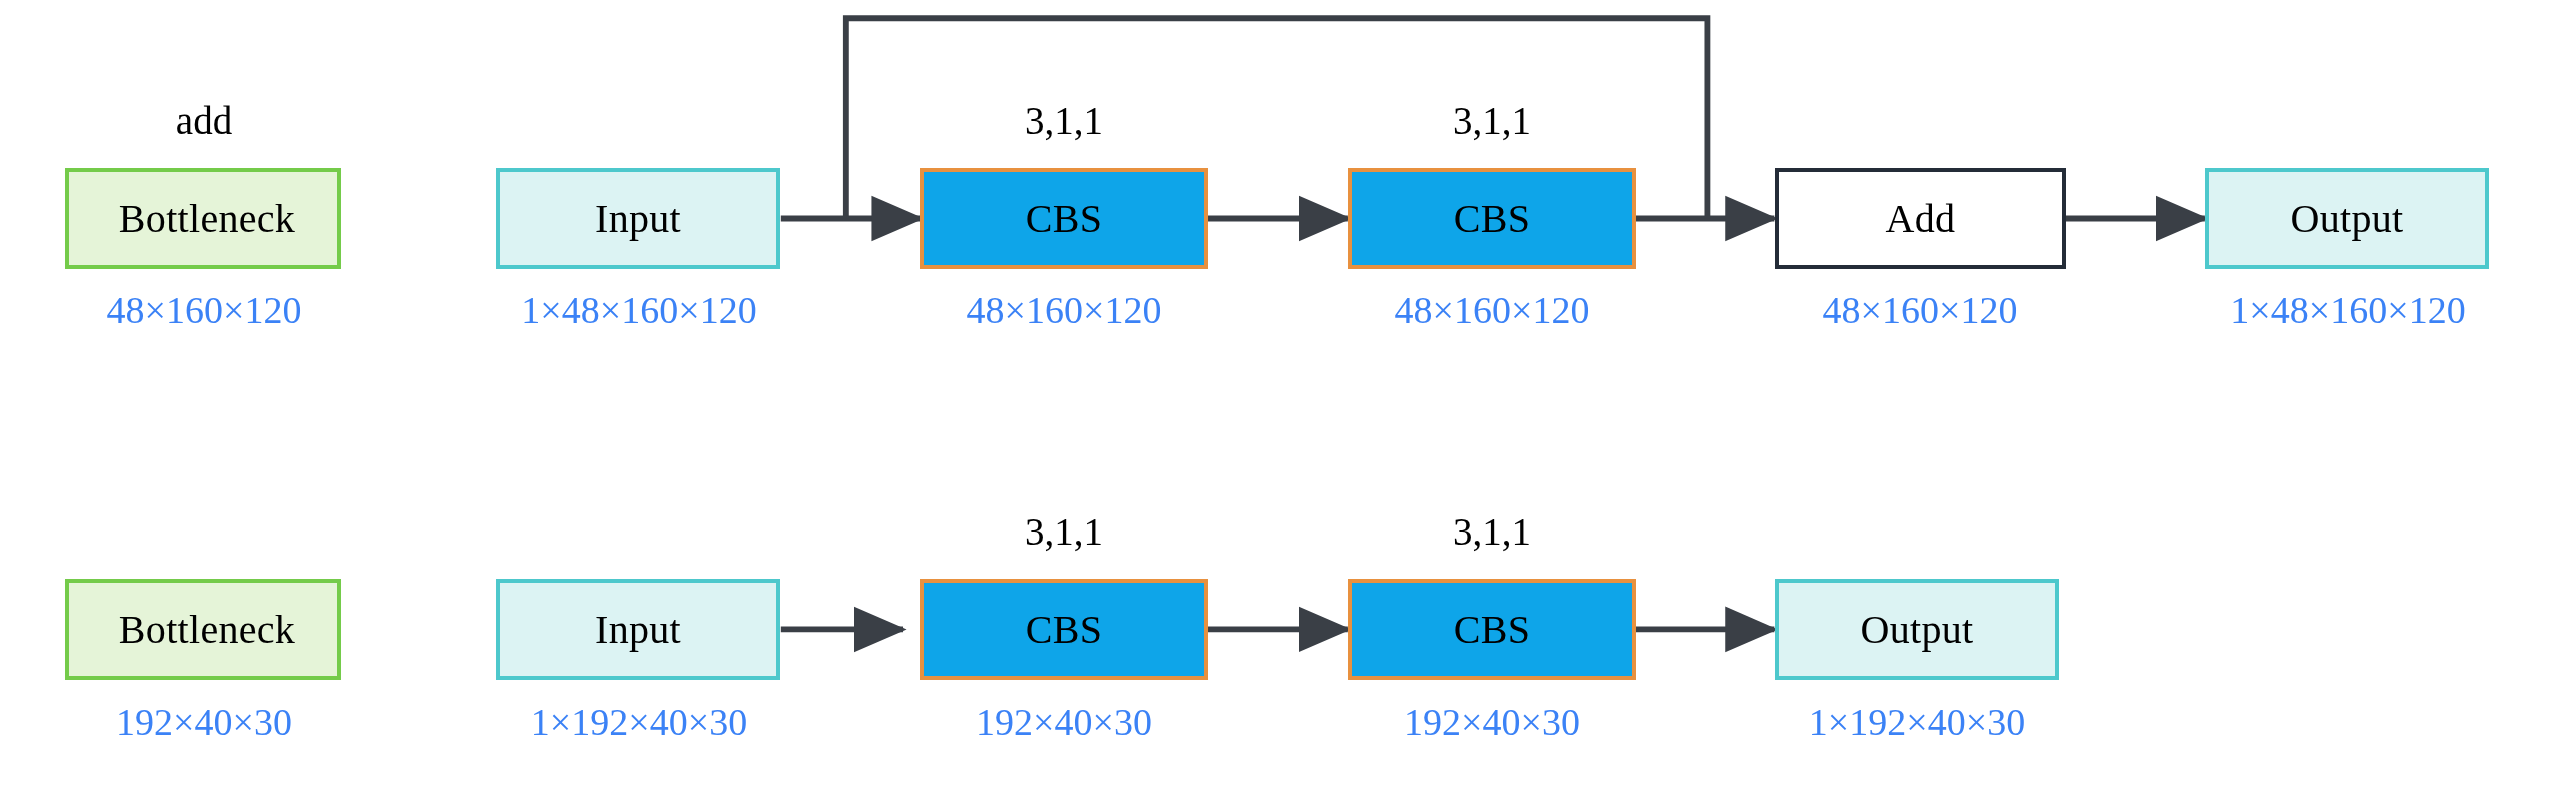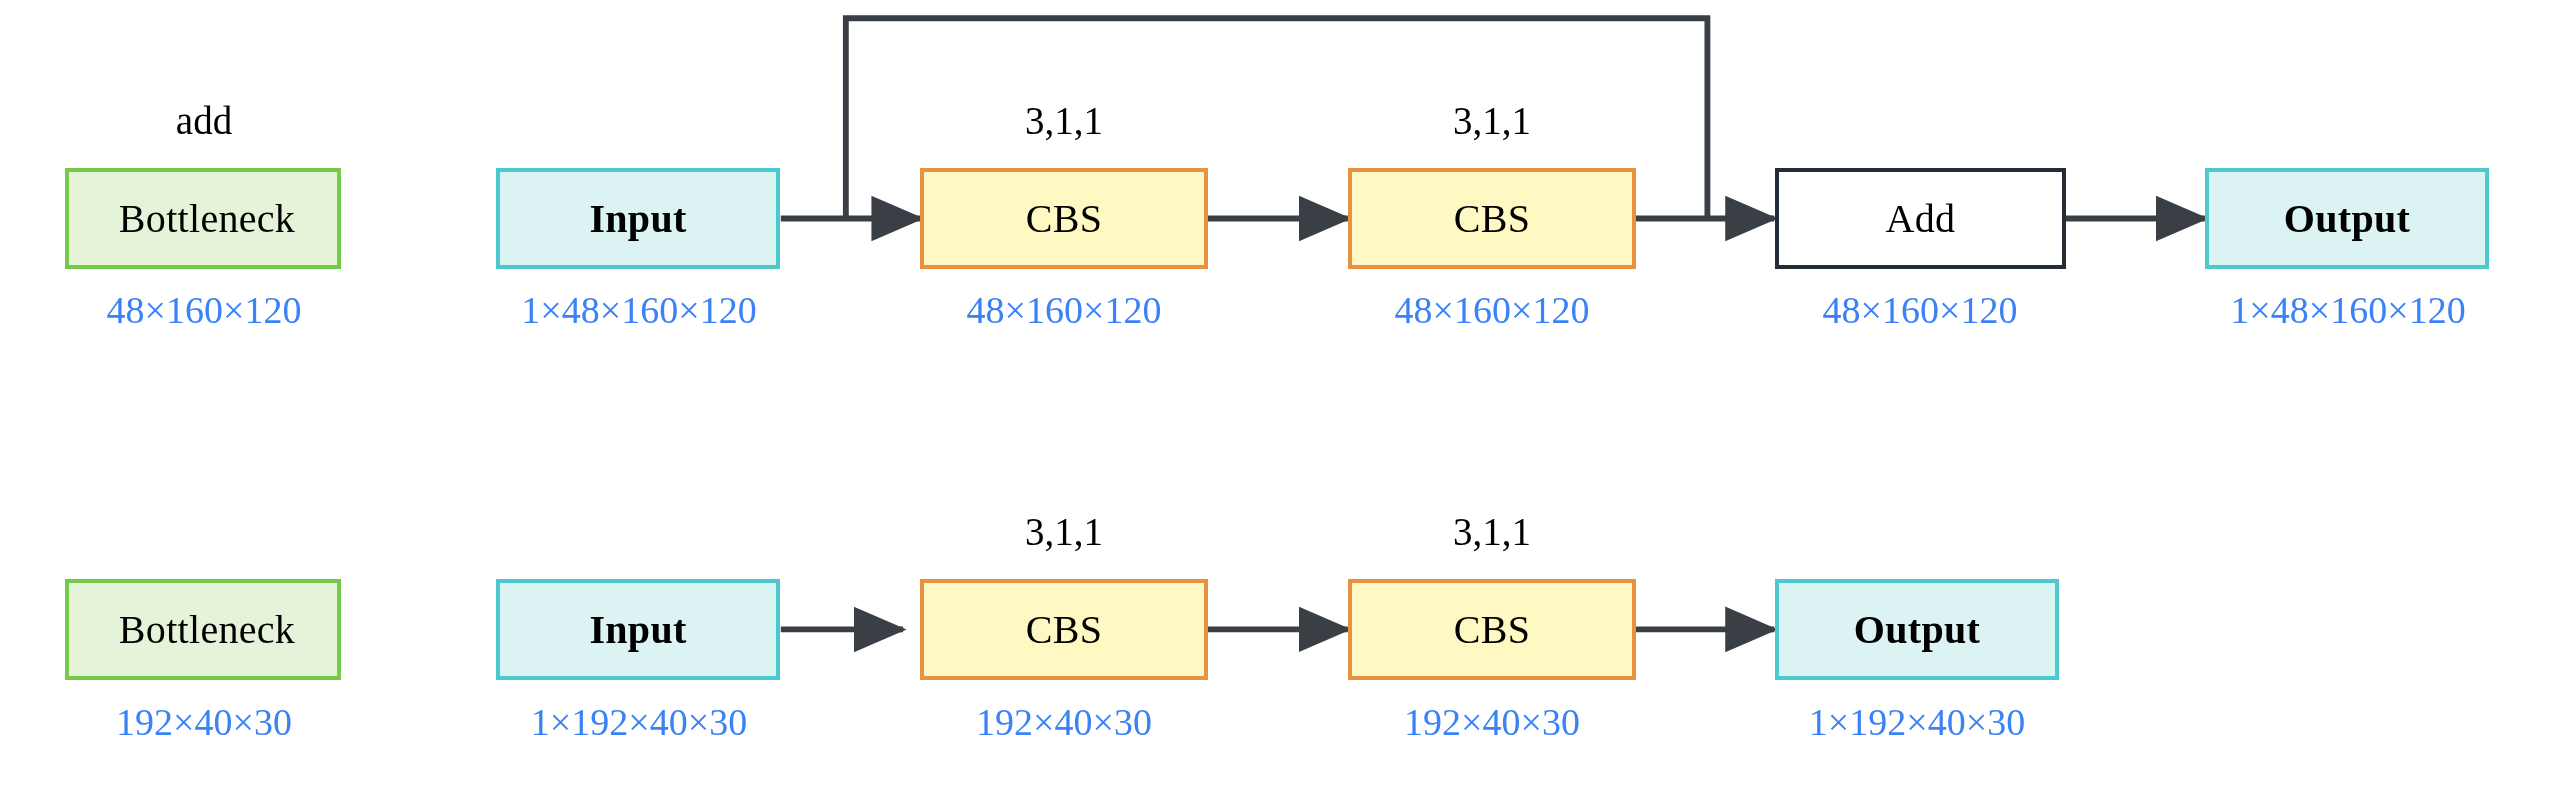--- a/index.html
+++ b/index.html
@@ -33,22 +33,22 @@
     box-sizing: border-box;
     display: flex;
     align-items: center;
     justify-content: center;
     font-size: 40px;
     line-height: 1;
     letter-spacing: 0.3px;
     white-space: nowrap;
   }
   .node.green  { border: 4.6px solid #74CB4A; background: #E5F4D8; padding-left: 8px; }
-  .node.cyan   { border: 4.6px solid #4DC8CC; background: #DCF3F3; font-weight: bold; }
-  .node.orange { border: 4.6px solid #E8913F; background: #fef9c3; }
+  .node.cyan   { border: 4.6px solid #4DC8CC; background: #DCF3F3; }
+  .node.orange { border: 4.6px solid #E8913F; background: #0ea5e9; }
   .node.plain  { border: 4.6px solid #242C38; background: #FFFFFF; }
 
   .caption {
     position: absolute;
     font-size: 38px;
     line-height: 1;
     white-space: nowrap;
     text-align: center;
     color: #3b82f6;
   }

